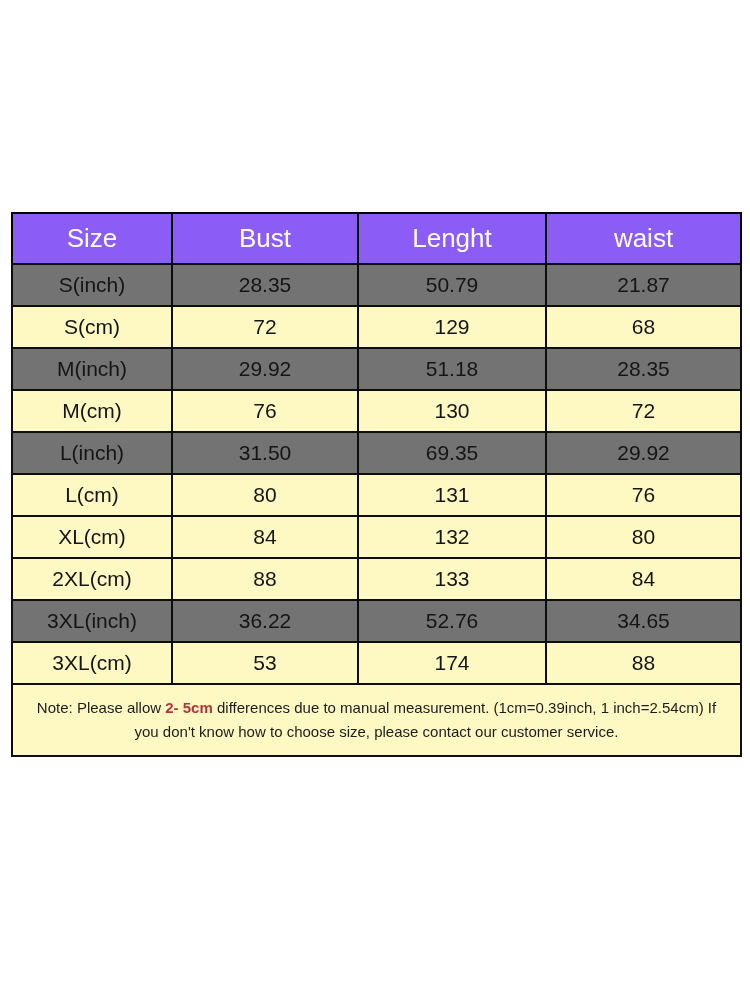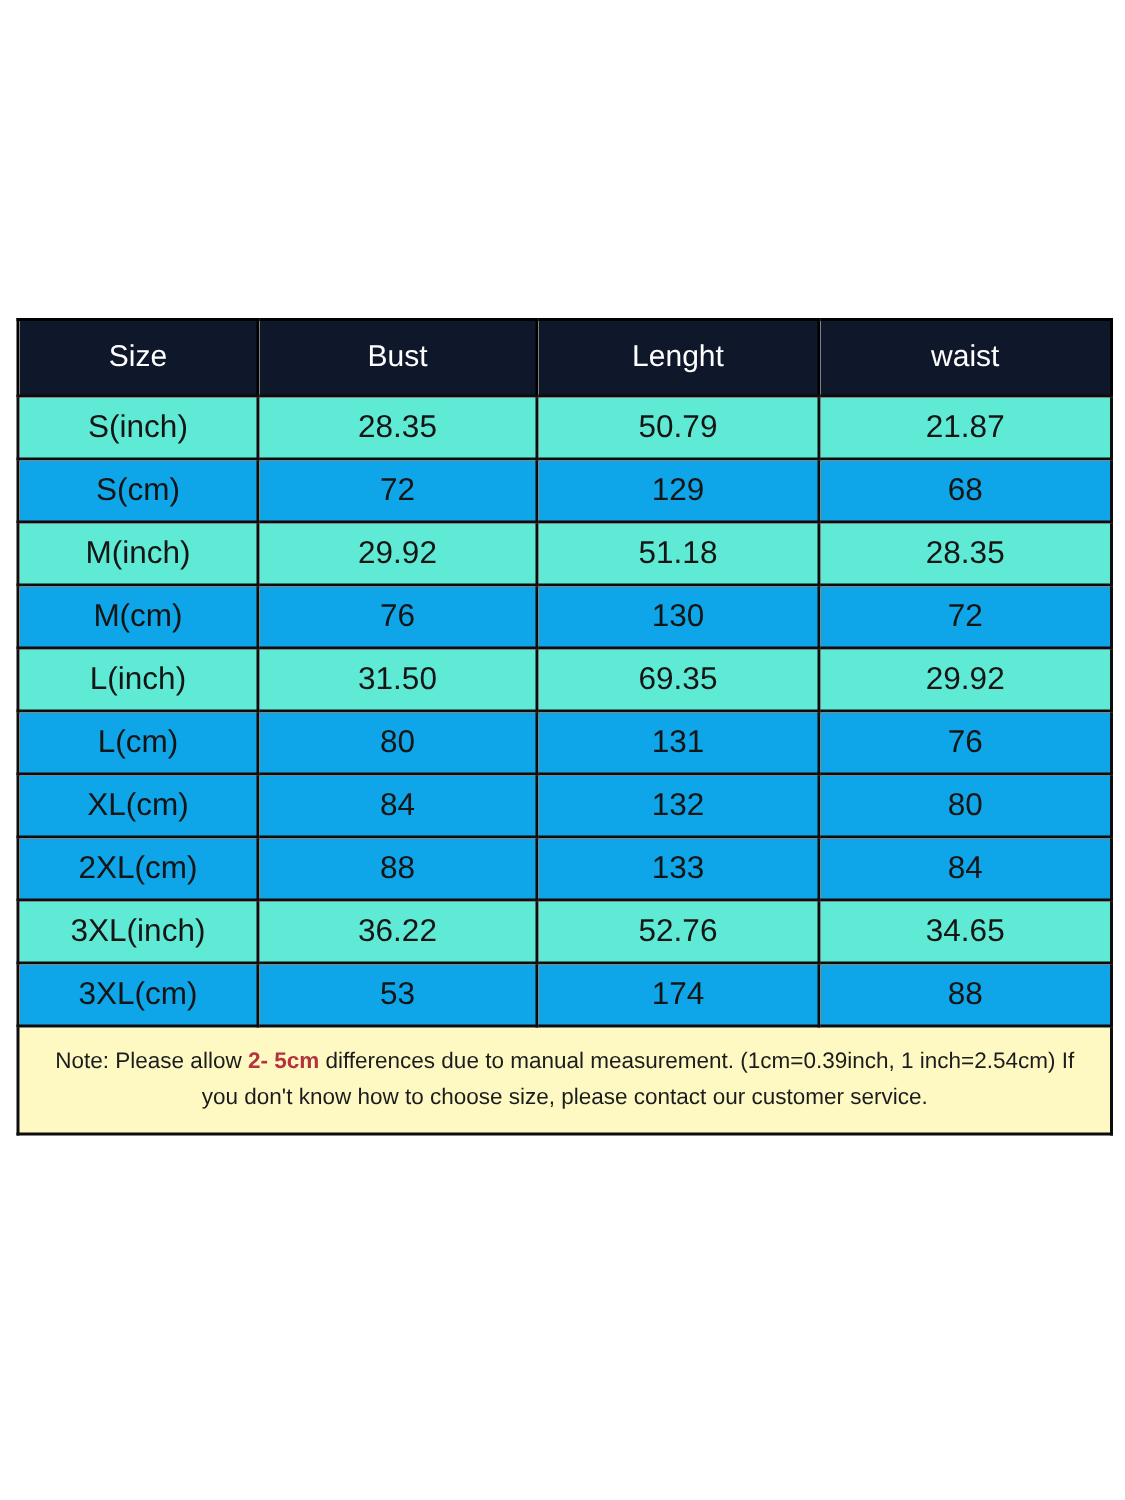--- a/index.html
+++ b/index.html
@@ -27,36 +27,36 @@
   .size-chart col.c3 { width: 195px; }
   .size-chart th,
   .size-chart td {
     border: 2px solid #0d0d0d;
     text-align: center;
     vertical-align: middle;
     overflow: hidden;
     white-space: nowrap;
   }
   .size-chart thead th {
-    background: #0f172a;
+    background: #8b5cf6;
     color: #ffffff;
     font-weight: normal;
-    font-size: 20px;
+    font-size: 26px;
     height: 47px;
     border-color: #000000;
     border-bottom-color: #0d0d0d;
   }
   .size-chart tbody td {
     font-size: 21px;
     color: #151515;
     height: 38px;
-    background: #5eead4;
+    background: #737373;
   }
   .size-chart tbody tr.alt td {
-    background: #0ea5e9;
+    background: #fef9c3;
   }
   .note-cell {
     font-size: 15px;
     line-height: 24px;
     color: #1c1c1c;
     padding: 11px 14px;
     white-space: normal !important;
     text-align: center;
     background: #fef9c3;
   }

